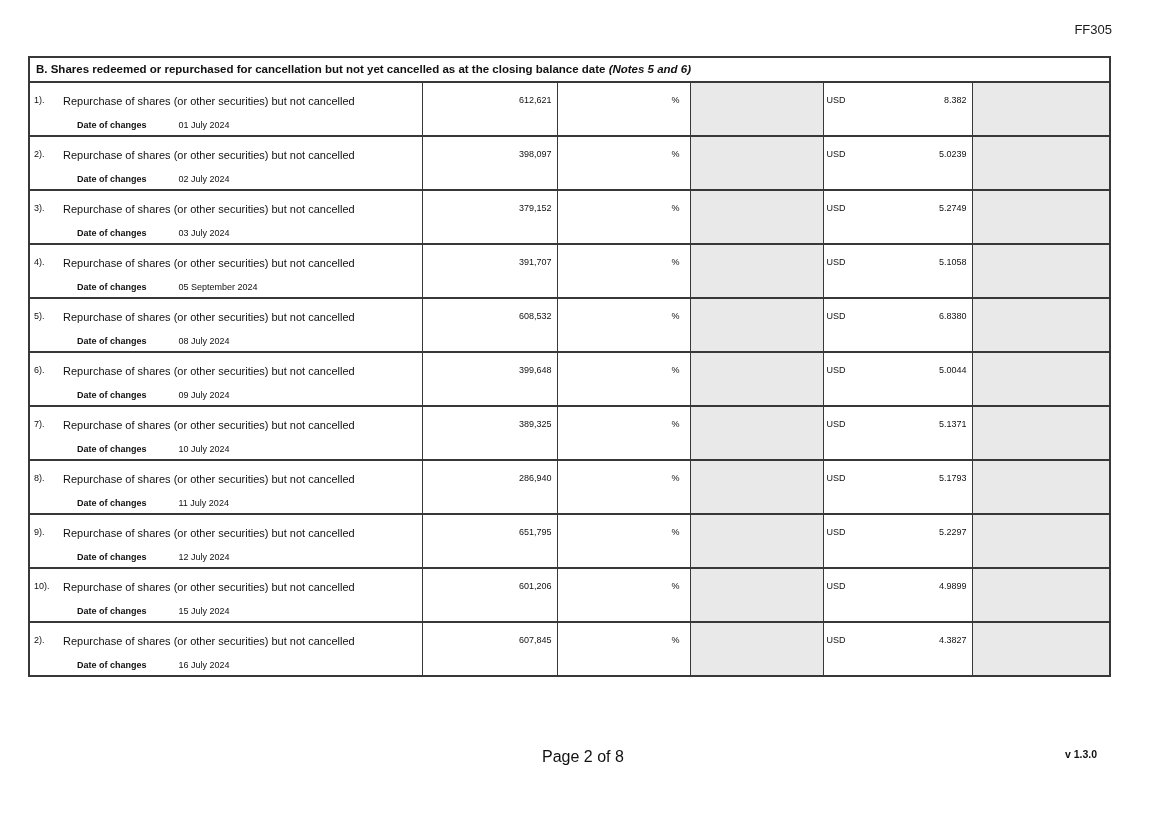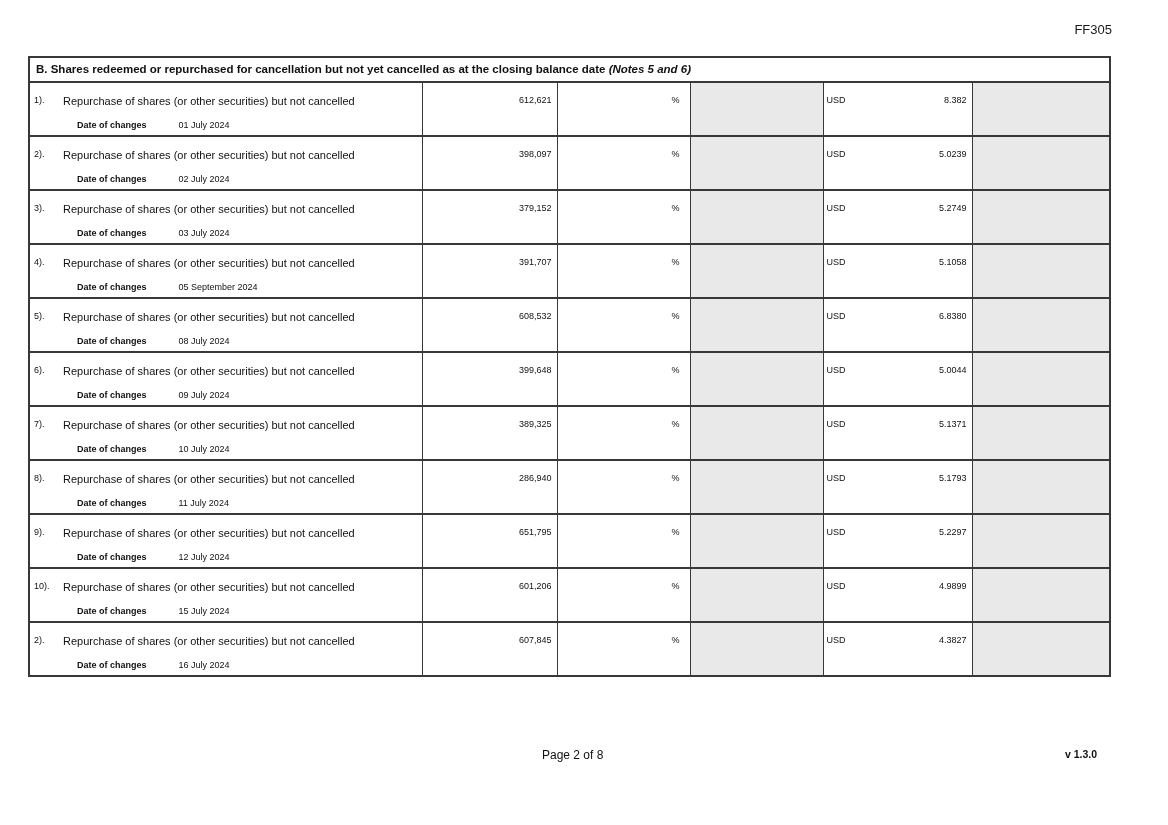--- a/index.html
+++ b/index.html
@@ -79,21 +79,21 @@
     text-align: right;
     padding: 12px 10px 0 0;
   }
   td.cell-gray { background: #e9e9e9; }
   td.cell-price { padding: 12px 5px 12px 3px; border-radius: 23px; }
   .price-line { display: flex; justify-content: space-between; }
   .footer-page {
     position: absolute;
     left: 542px;
     top: 748px;
-    font-size: 12px;
+    font-size: 16px;
     text-align: right;
   }
   .footer-version {
     position: absolute;
     right: 71px;
     top: 748px;
     font-size: 10.5px;
     font-weight: bold;
   }
 </style>

